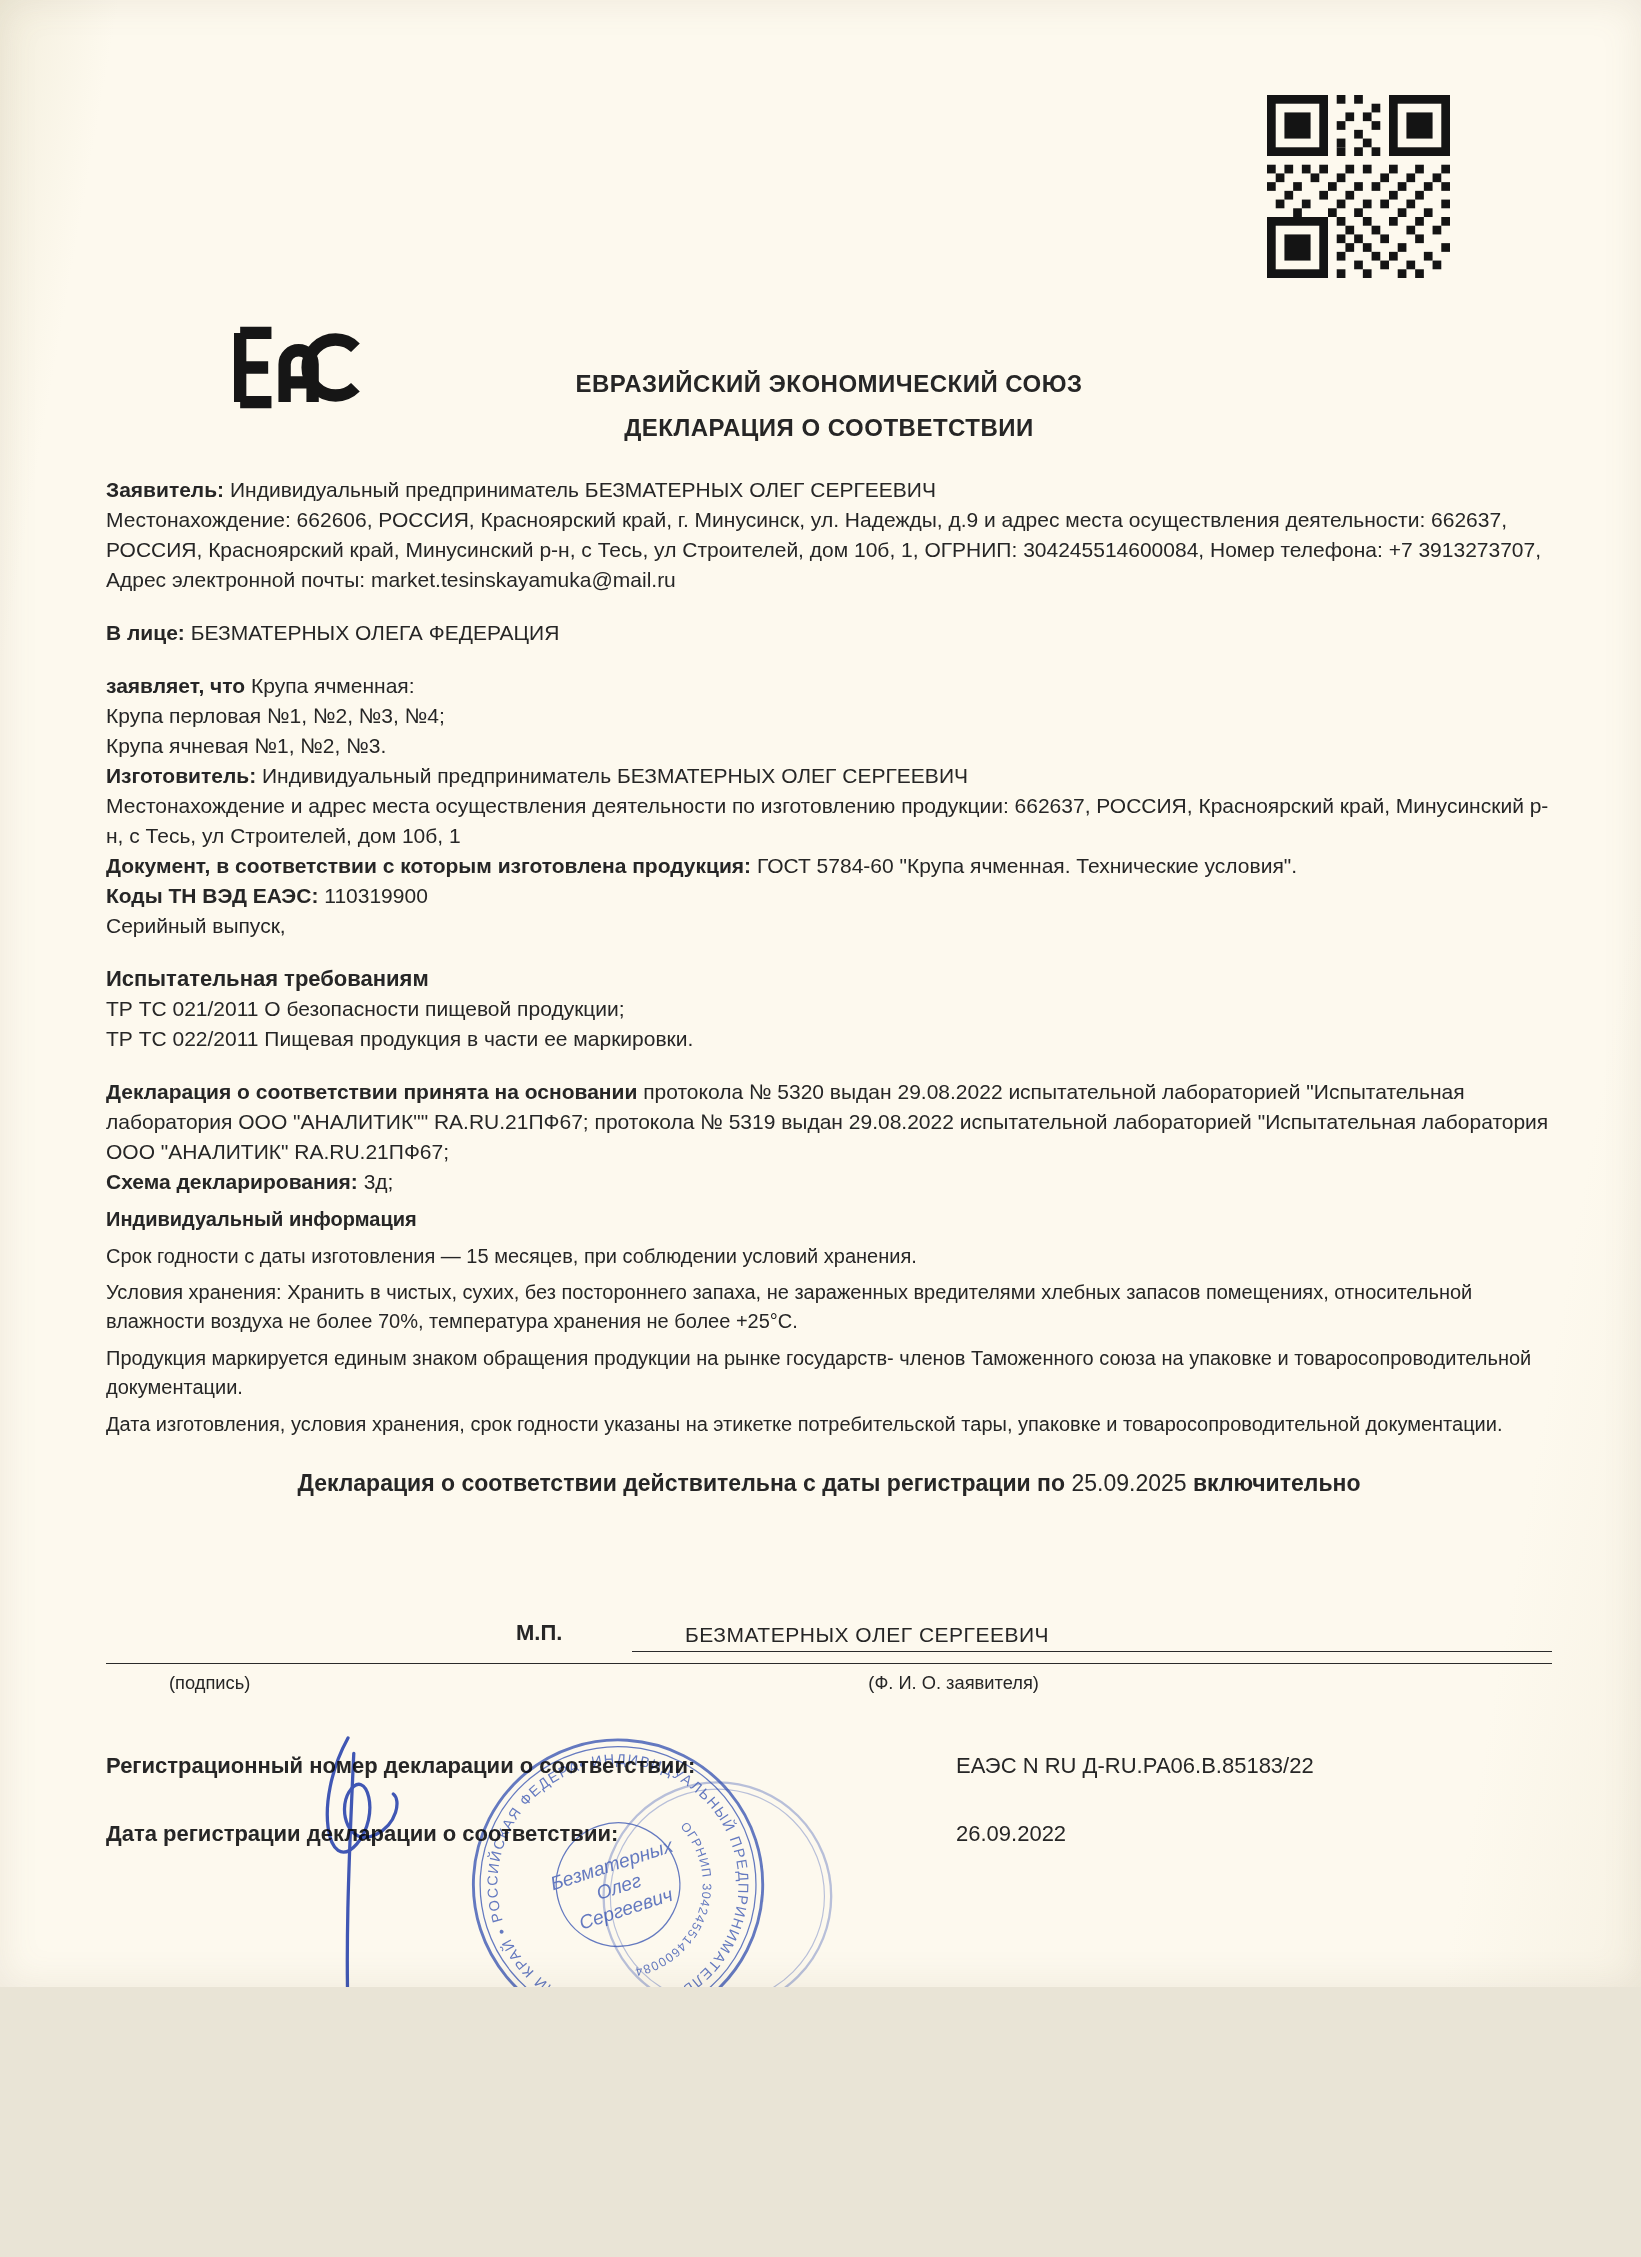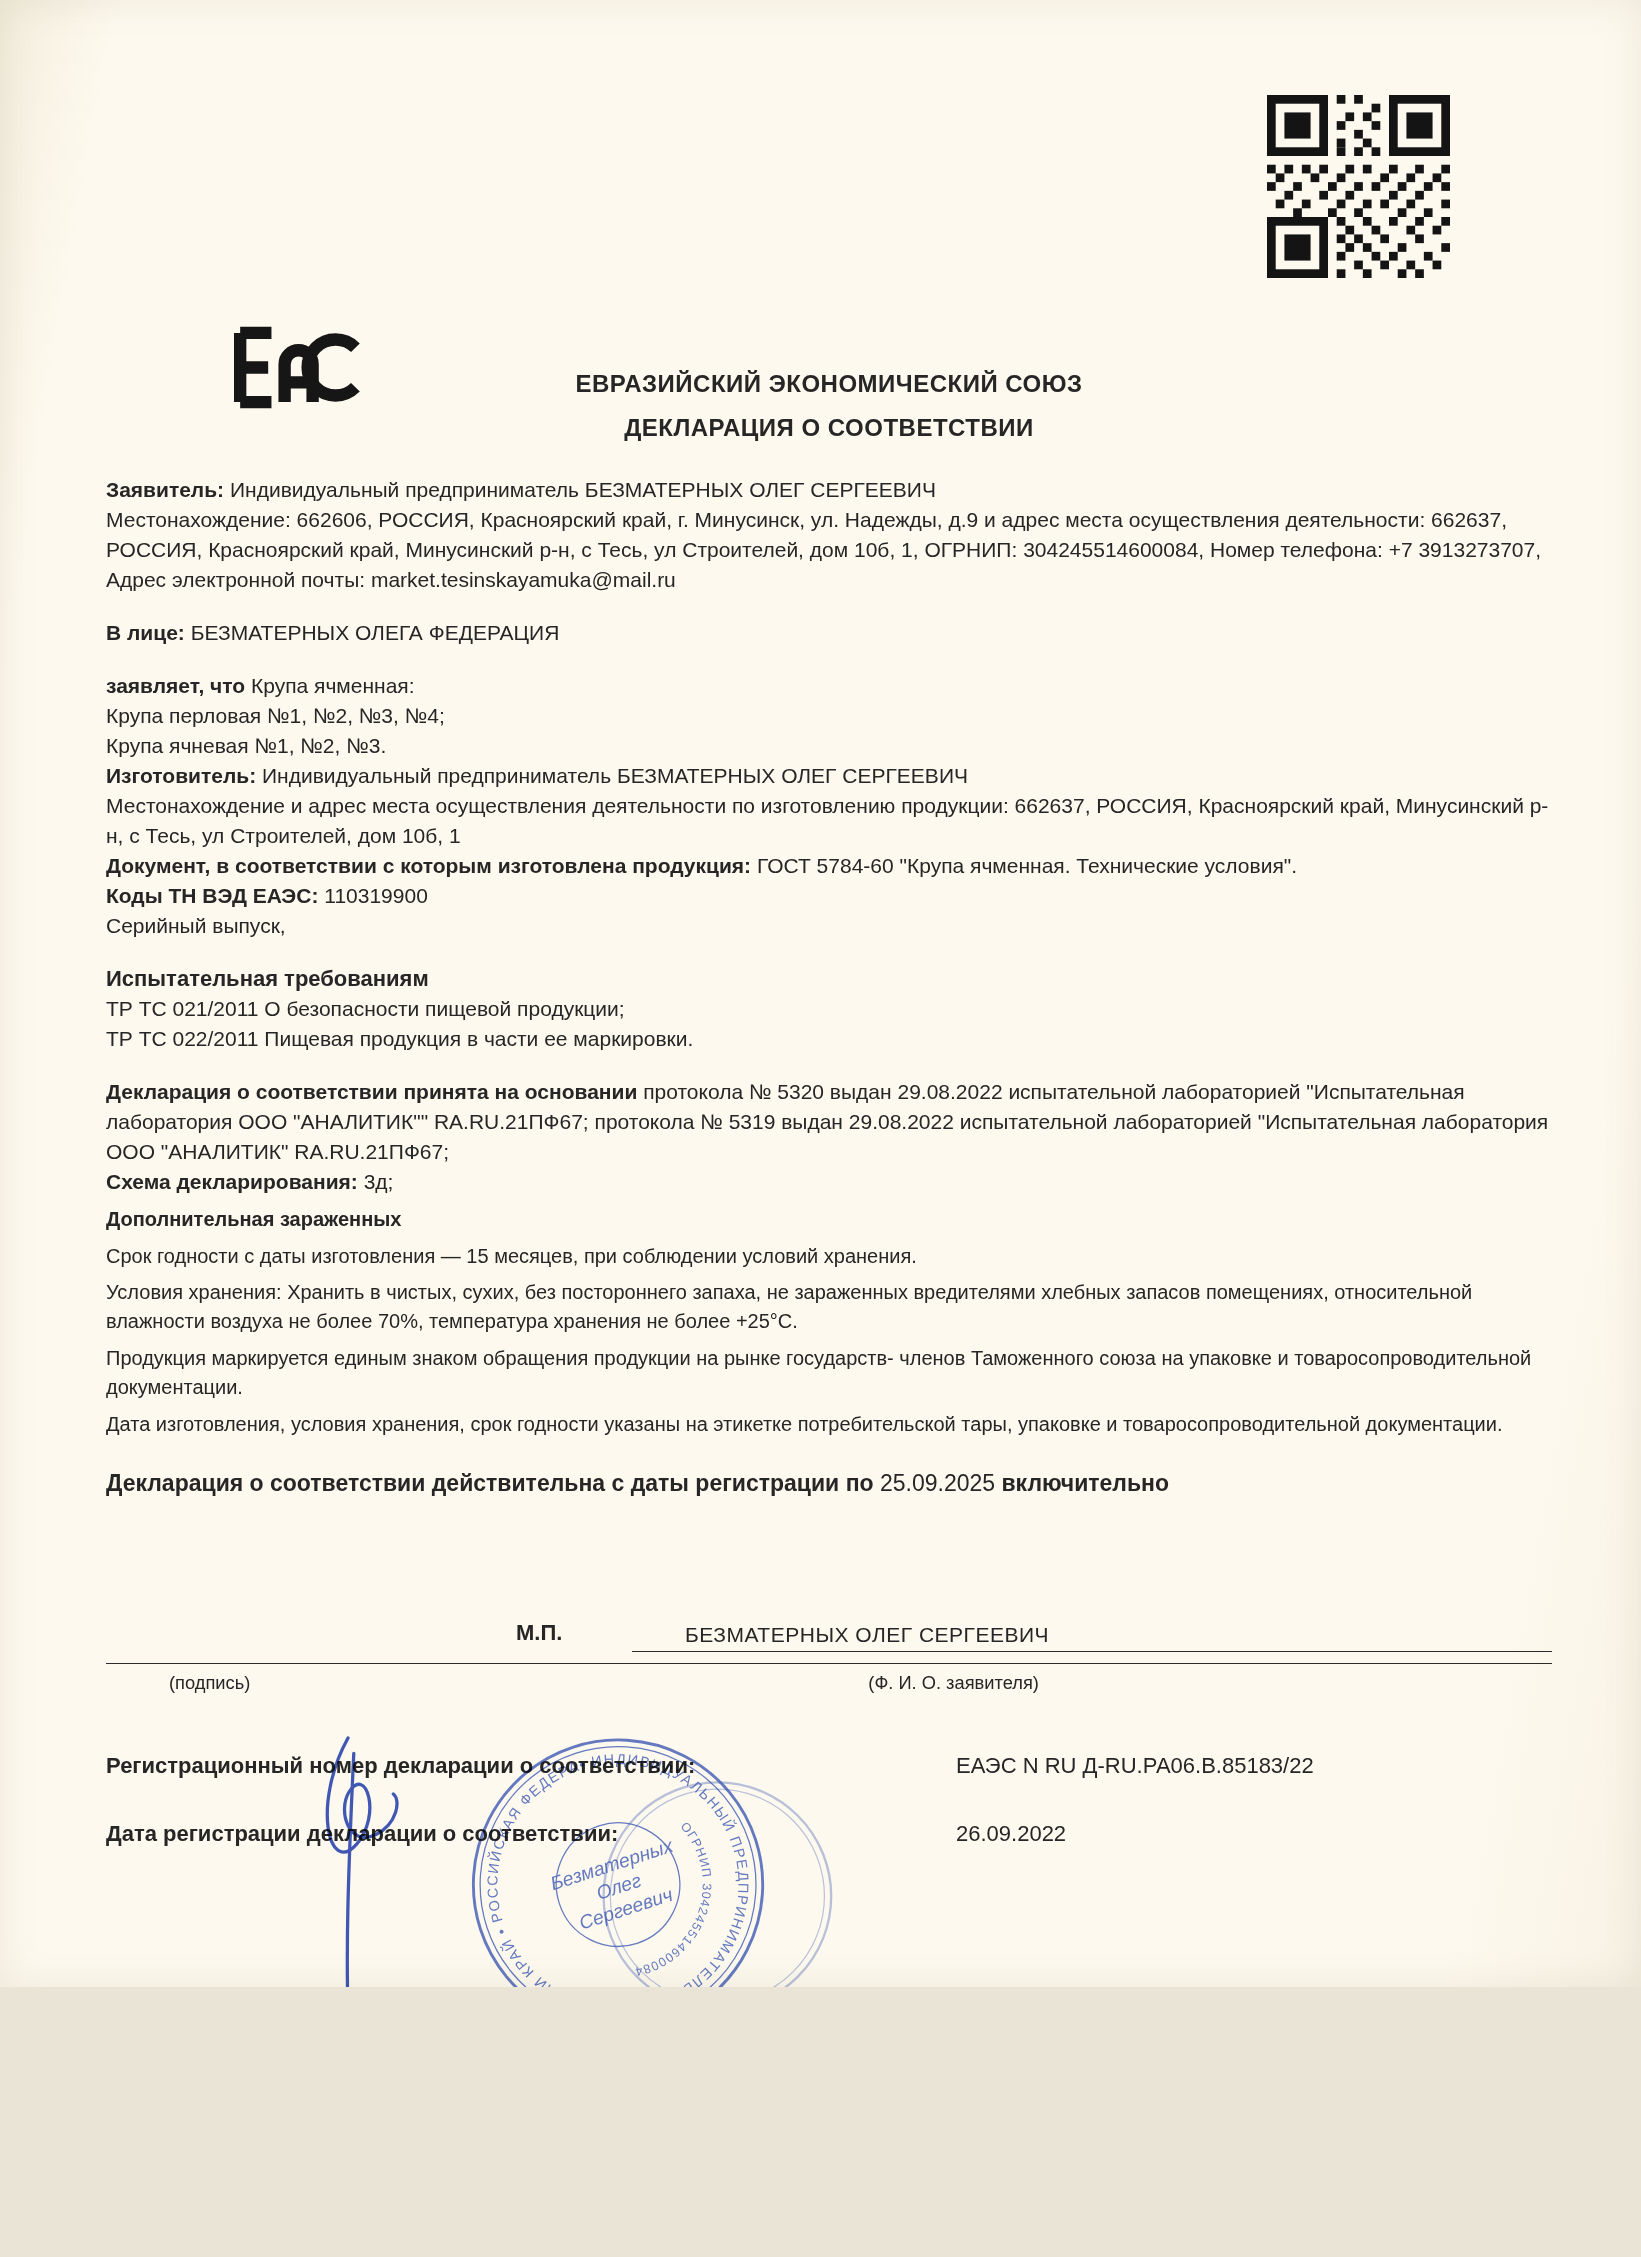--- a/index.html
+++ b/index.html
@@ -24,21 +24,21 @@
   .title + .title { margin-top:15.4px; }
 
   p.body { font-size:21px; line-height:30px; }
   .b { font-weight:bold; }
   .mt-lg { margin-top:33px; }
   .mt-md { margin-top:23px; }
   .sec-title { font-size:22px; font-weight:bold; line-height:30px; }
 
   .addinfo p { font-size:20px; line-height:29px; margin-top:7.7px; }
 
-  .validity { margin-top:29px; font-size:23px; line-height:31px; font-weight:bold; }
+  .validity { margin-top:29px; font-size:23px; line-height:31px; font-weight:bold;text-align:center; }
   .validity .normal { font-weight:normal; }
 
   .sig-block { margin-top:114px; position:relative; }
   .sig-row { display:flex; align-items:flex-end; }
   .sig-left { width:386px; height:39px; }
   .sig-mp { width:116px; font-size:22px; font-weight:bold; padding-bottom:5.8px;margin-left:24px; }
   .sig-right { flex:1; border-bottom:1.9px solid #2b2b2b; padding-bottom:3.9px; padding-left:53px; font-size:21px; letter-spacing:0.5px; }
   .sig-fullrule { border-bottom:1.9px solid #2b2b2b; margin-top:11.6px; }
   .sig-captions { display:flex; margin-top:7.7px; font-size:18.3px; }
   .cap-sign { margin-left:63px; }
@@ -213,21 +213,21 @@
     <p class="body mt-md">
       <span class="b">Декларация о соответствии принята на основании</span>
       <span>протокола № 5320 выдан 29.08.2022 испытательной лабораторией "Испытательная лаборатория ООО "АНАЛИТИК"" RA.RU.21ПФ67; протокола № 5319 выдан 29.08.2022  испытательной лабораторией "Испытательная лаборатория ООО "АНАЛИТИК" RA.RU.21ПФ67;</span>
     </p>
     <p class="body">
       <span class="b">Схема декларирования:</span>
       <span>3д;</span>
     </p>
 
     <div class="addinfo">
-      <p class="sec-title mt-md">Дополнительная зараженных</p>
+      <p class="sec-title mt-md">Индивидуальный информация</p>
       <p>Срок годности с даты изготовления — 15 месяцев, при соблюдении условий хранения.</p>
       <p>Условия хранения: Хранить в чистых, сухих, без постороннего запаха, не зараженных вредителями хлебных запасов помещениях, относительной влажности воздуха не более 70%, температура хранения не более +25°С.</p>
       <p>Продукция маркируется единым знаком обращения продукции на рынке государств- членов Таможенного союза на упаковке и товаросопроводительной документации.</p>
       <p>Дата изготовления, условия хранения, срок годности указаны на этикетке потребительской тары, упаковке и товаросопроводительной документации.</p>
     </div>
 
     <p class="validity">
       <span>Декларация о соответствии действительна с даты регистрации по</span>
       <span class="normal">25.09.2025</span>
       <span>включительно</span>

